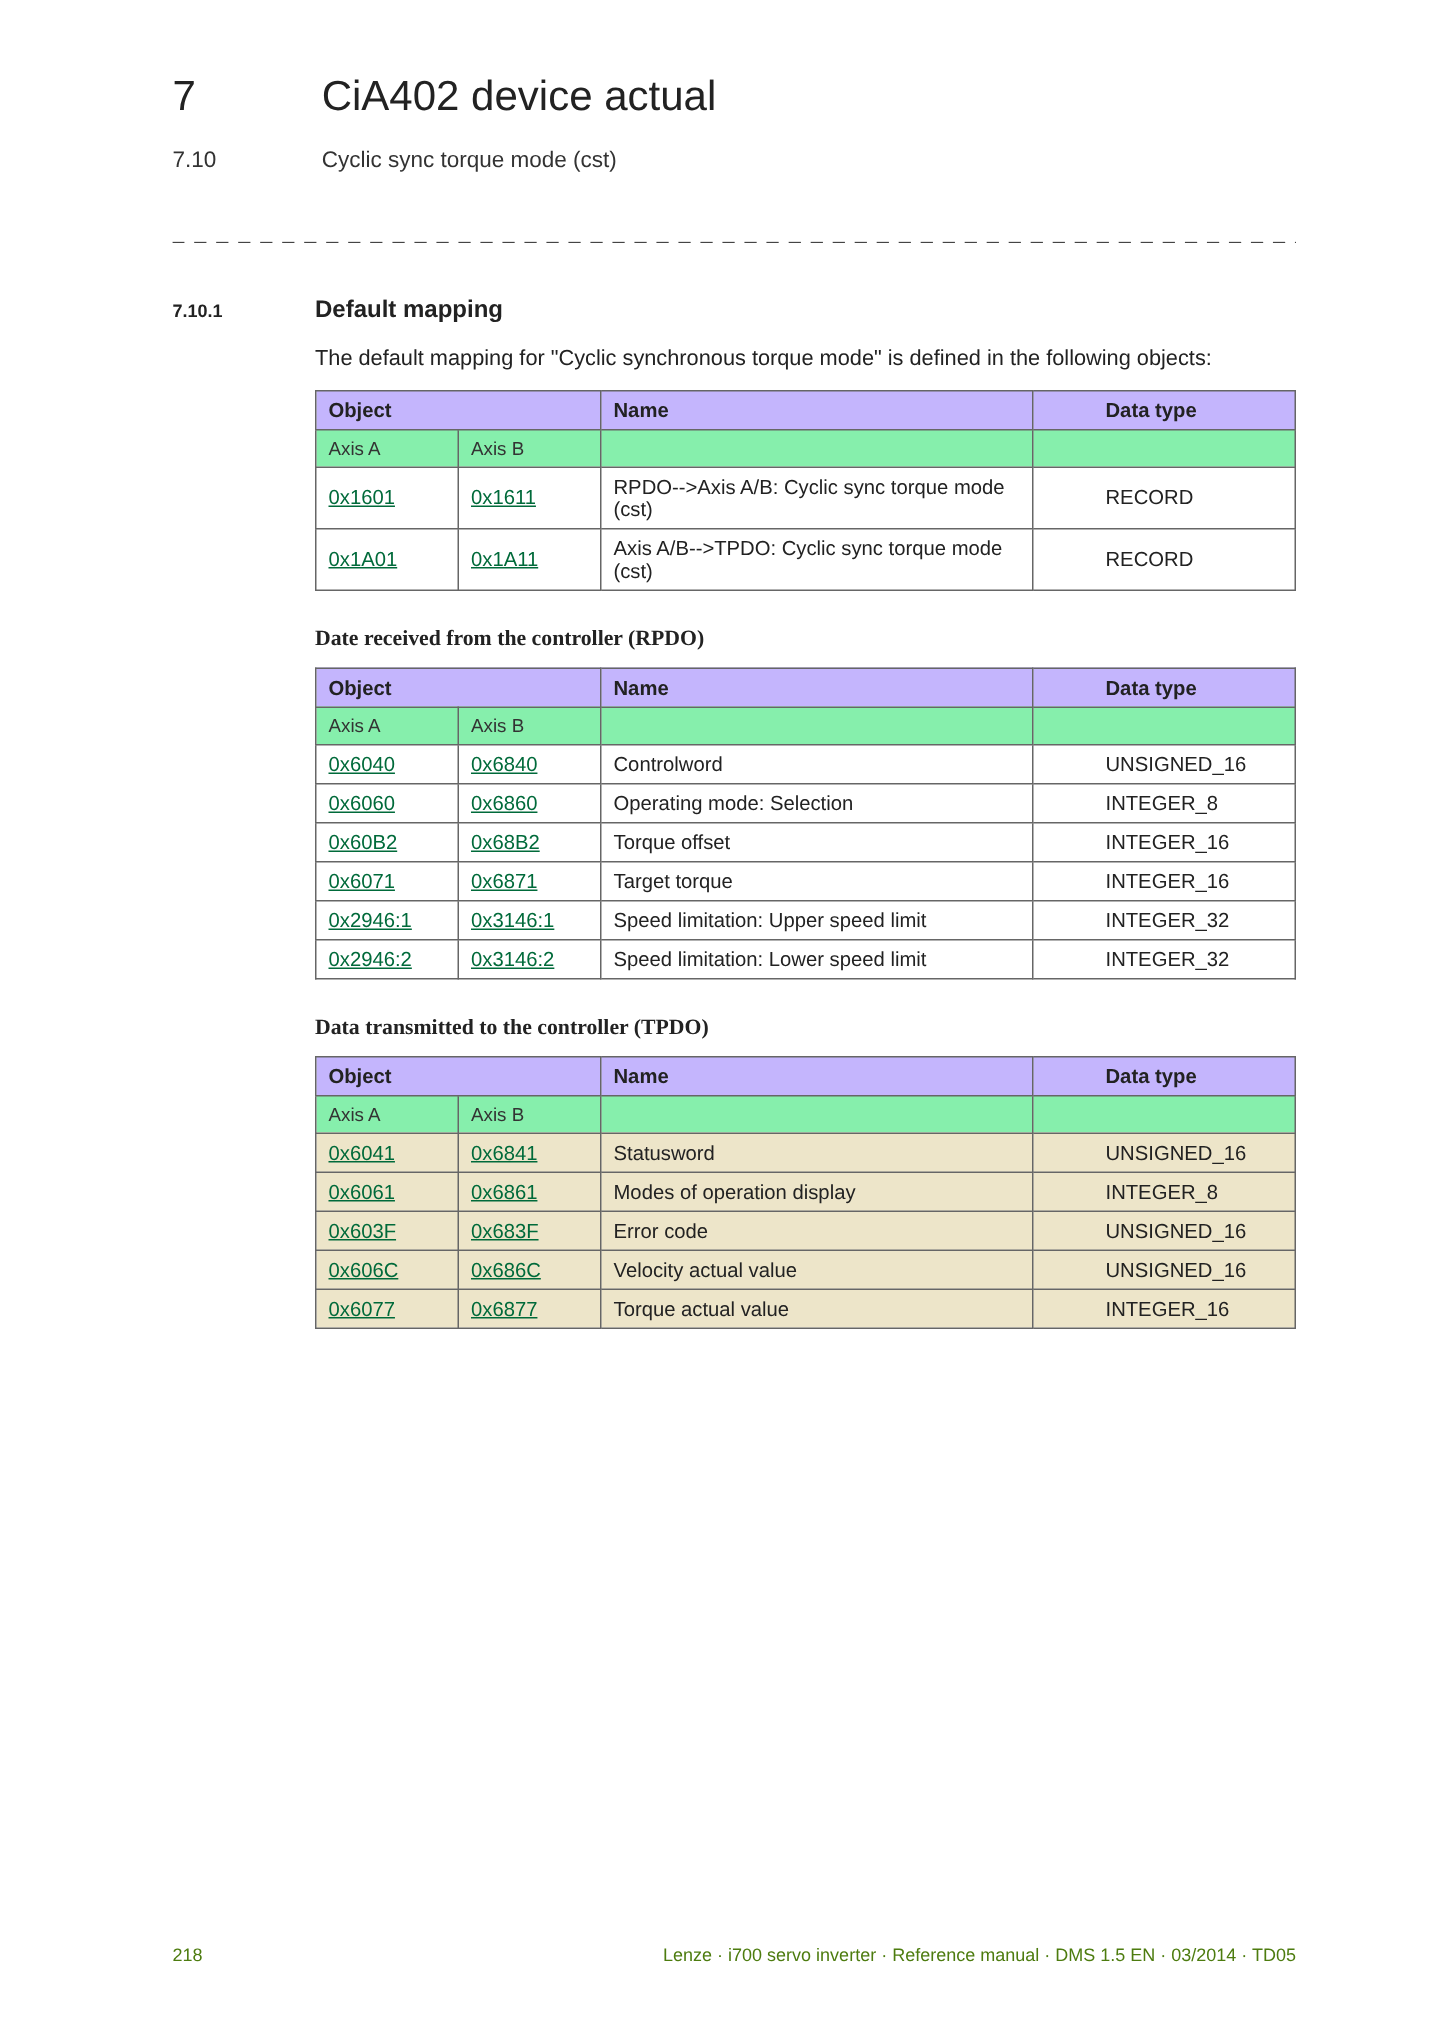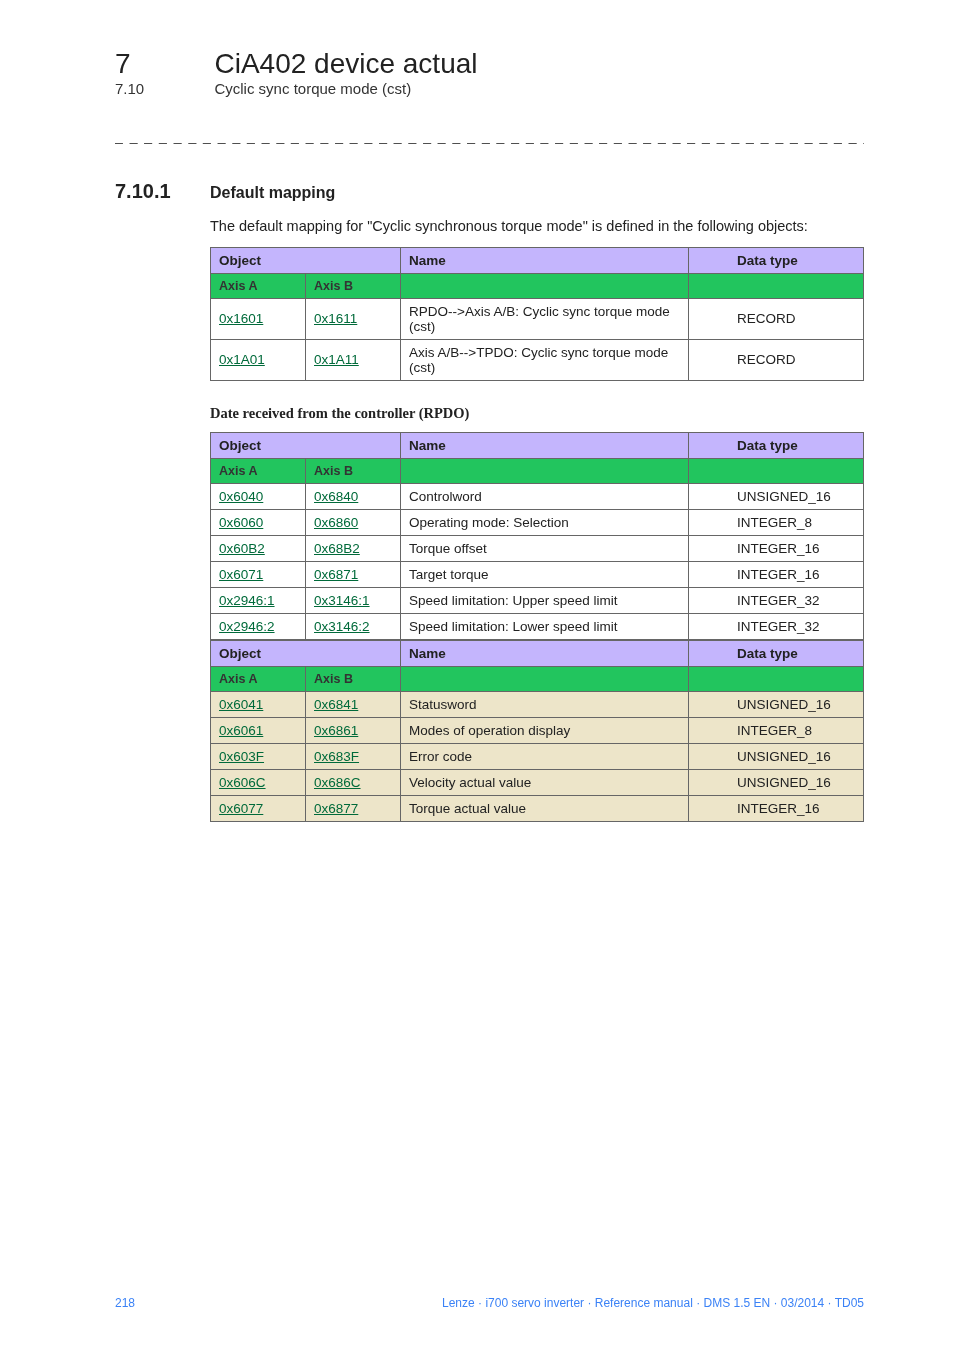--- a/index.html
+++ b/index.html
@@ -44,21 +44,21 @@
   .dash-rule {
     margin-top: 30px;
     margin-bottom: 36px;
     letter-spacing: 1.5px;
     font-size: 14px;
     color: #444;
     white-space: nowrap;
     overflow: hidden;
   }
   .sec-row { display: flex; align-items: baseline; margin-bottom: 14px; }
-  .sec-num { width: 95px; font-size: 20px; font-weight: 700; flex-shrink:0;}
+  .sec-num { width: 95px; font-size: 12px; font-weight: 700; flex-shrink:0;}
   .sec-title { font-size: 16px; font-weight: 700; }
   .indent-block { margin-left: 95px; }
   .body-text { font-size: 14.5px; margin: 12px 0 10px 0; line-height: 1.35; }
   .body-text-bold { font-size: 14.5px; font-weight: 700; margin: 24px 0 10px 0; font-family: Liberation Serif, serif; }
 
   table.obj {
     border-collapse: collapse;
     width: 100%;
     font-size: 13.5px;
   }
@@ -66,55 +66,55 @@
     border: 1px solid #666;
     padding: 5px 8px;
     text-align: left;
     vertical-align: middle;
   }
   table.obj th {
     background: #c4b5fd;
     font-weight: 700;
   }
   table.obj th.sub {
-    background: #22c55e;
-    font-weight: 700;
+    background: #86efac;
+    font-weight: 400;
     font-size: 12.5px;
     color: #333;
   }
   table.obj td.link { color: #006a3a; text-decoration: underline; }
   table.obj .col-ax { width: 78px; }
   table.obj .col-bx { width: 78px; }
   table.obj .col-dt { width: 118px; padding-left: 48px; }
 
   
   .hl td { background: #ede5c9; }
   .hl td.link { color: #006a3a; }
 
   .footer {
     position: absolute;
     bottom: 40px;
     left: 115px;
     right: 90px;
     display: flex;
     justify-content: space-between;
     font-size: 12px;
-    color: #3b82f6;
+    color: #4d7c0f;
   }
 </style>
 </head>
 <body>
 
 <div class="page">
 
   <div>
     <span class="hdr-num">7</span>
     <span class="hdr-title">CiA402 device actual</span>
   </div>
-  <div style="margin-top:0;">
+  <div style="margin-top:18px;">
     <span class="sub-num">7.10</span>
     <span class="sub-title">Cyclic sync torque mode (cst)</span>
   </div>
 
   <div class="dash-rule">
     _ _ _ _ _ _ _ _ _ _ _ _ _ _ _ _ _ _ _ _ _ _ _ _ _ _ _ _ _ _ _ _ _ _ _ _ _ _ _ _ _ _ _ _ _ _ _ _ _ _ _ _ _ _ _ _ _ _ _ _ _ _ _ _
   </div>
 
   <div class="sec-row">
     <div class="sec-num">7.10.1</div>
@@ -203,20 +203,21 @@
           </tr>
           <tr>
             <td class="link col-ax">0x2946:2</td>
             <td class="link col-bx">0x3146:2</td>
             <td>Speed limitation: Lower speed limit</td>
             <td class="col-dt">INTEGER_32</td>
           </tr>
         </tbody>
     </table>
 
+    <p class="body-text-bold">Data transmitted to the controller (TPDO)</p>
 
     <table class="obj">
       <thead>
         <tr>
           <th class="col-ax" colspan="2">Object</th>
           <th>Name</th>
           <th class="col-dt">Data type</th>
         </tr>
         <tr>
           <th class="sub col-ax">Axis A</th>

